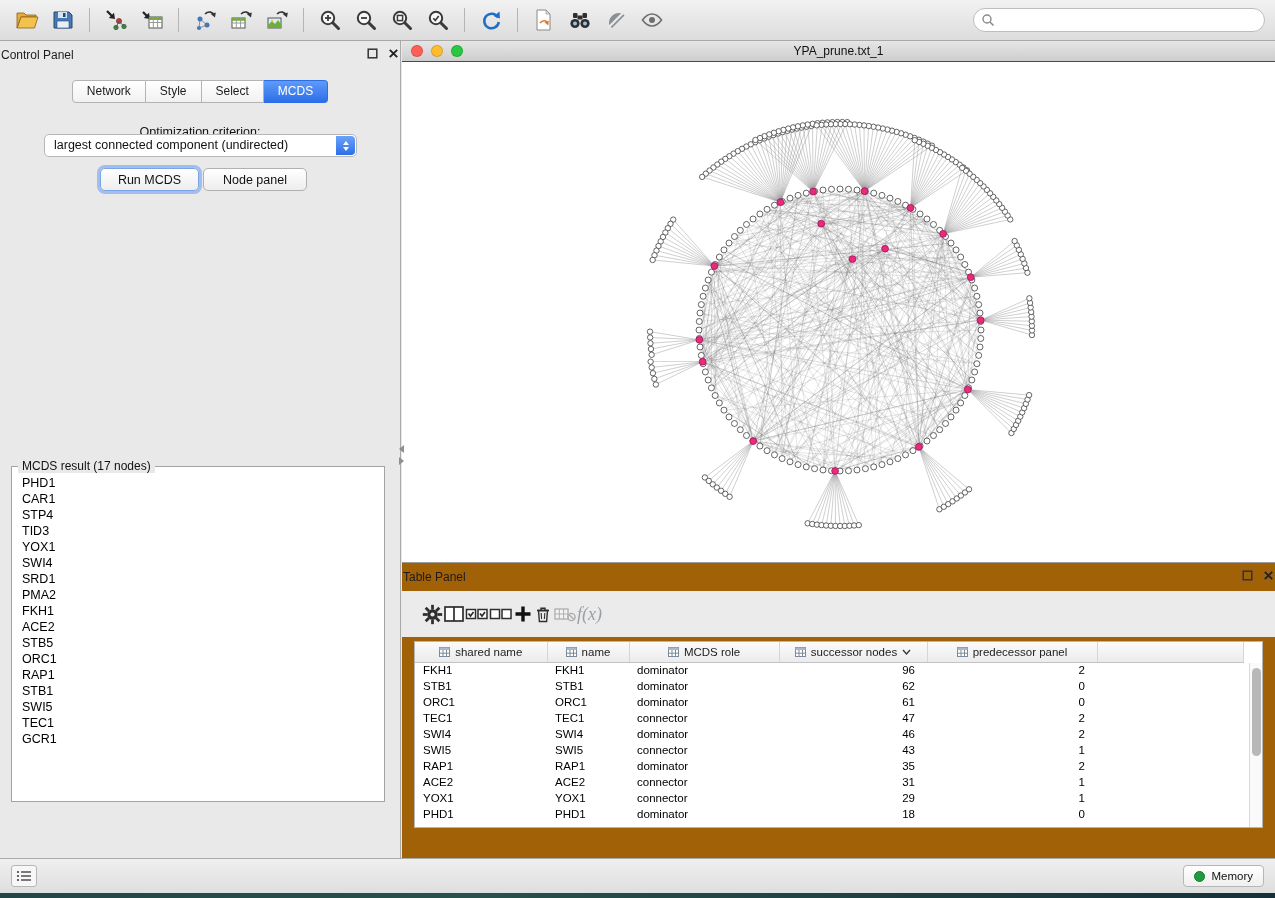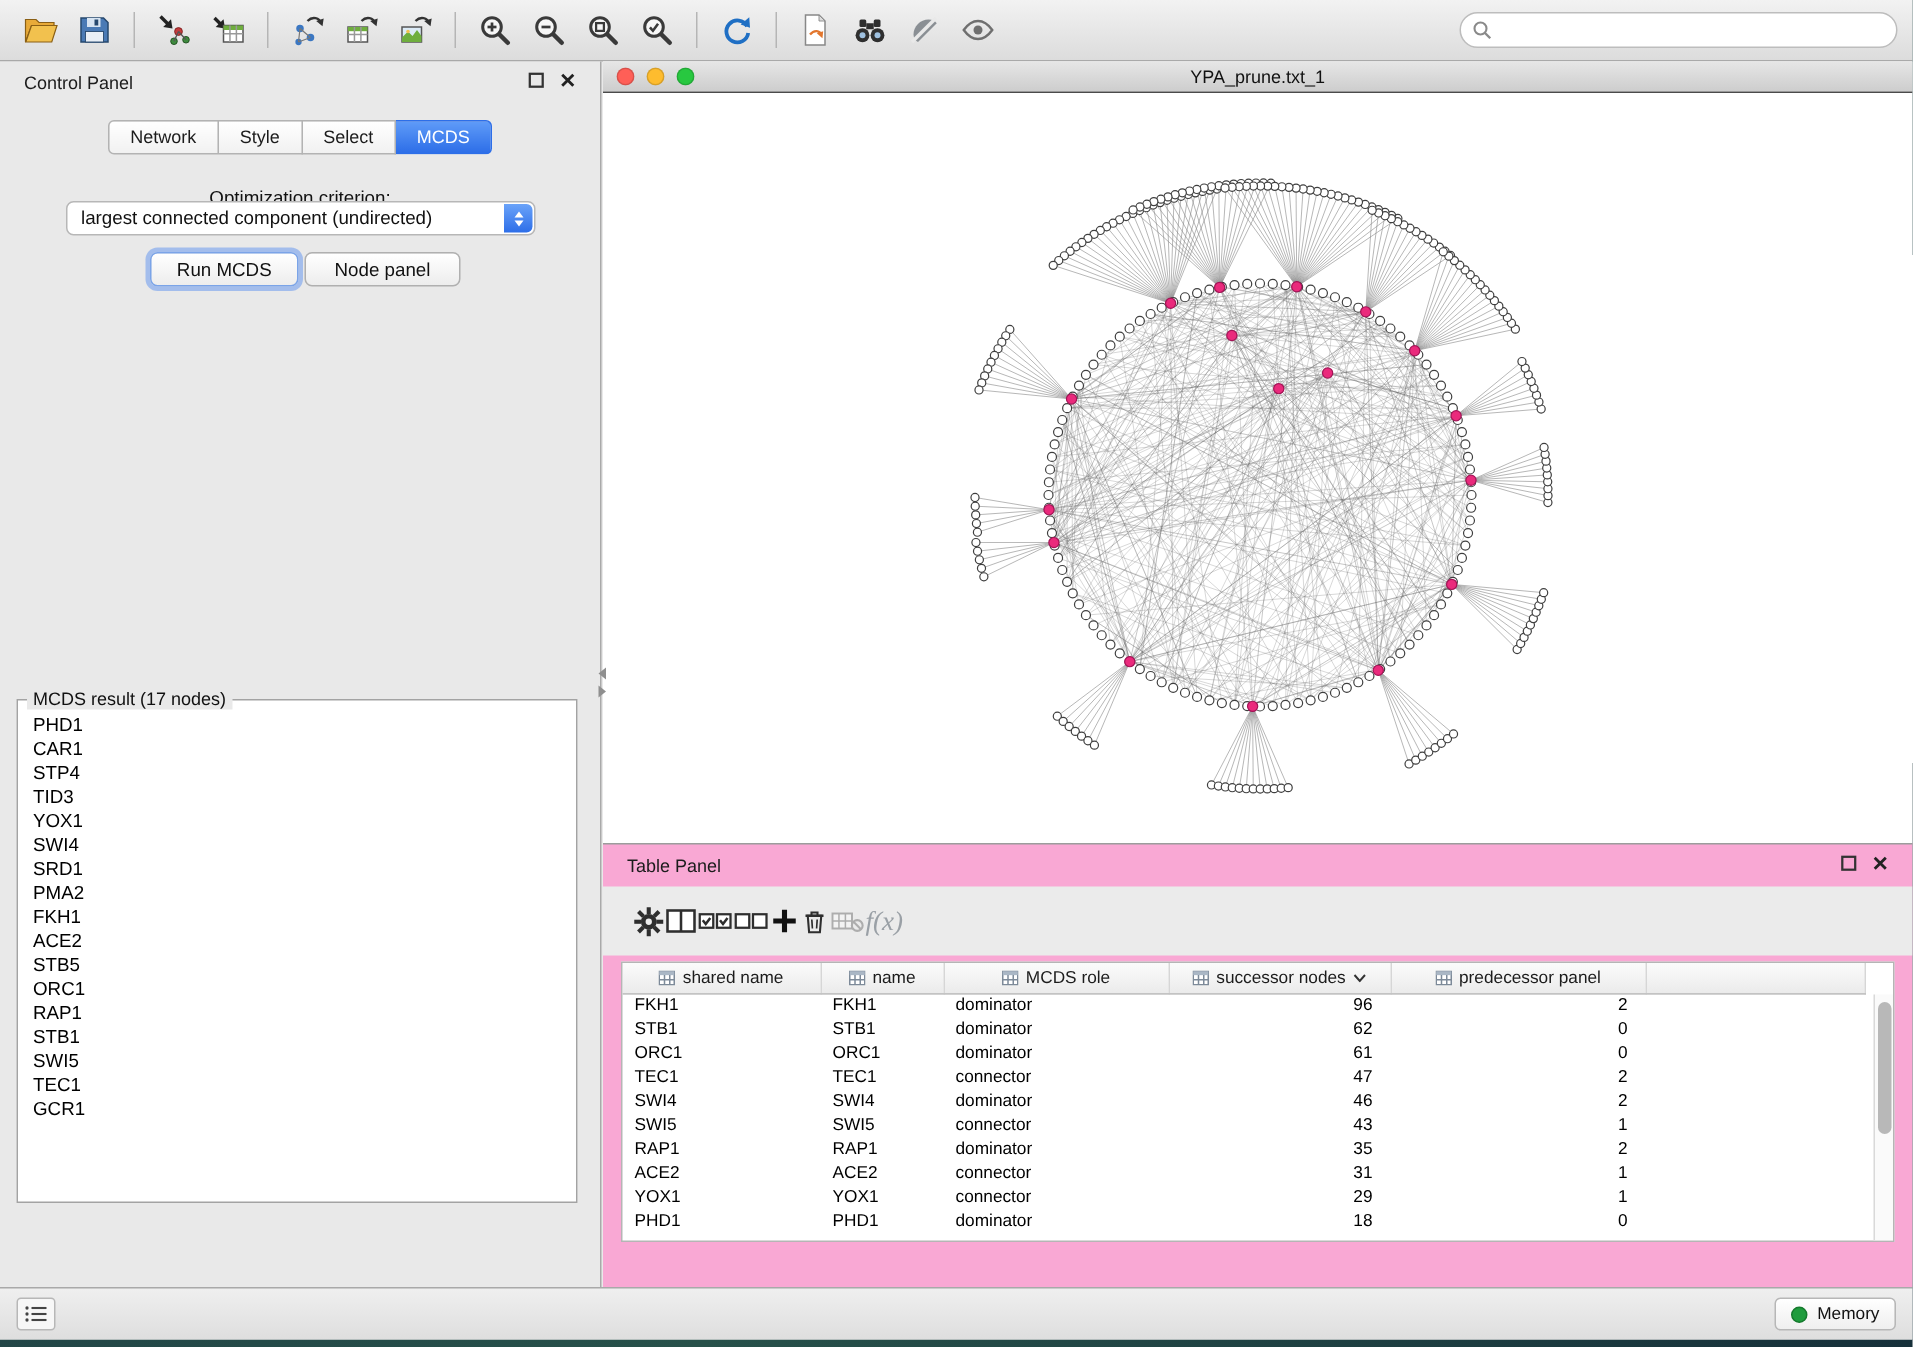--- a/index.html
+++ b/index.html
@@ -26,21 +26,21 @@
     background:#fff; padding:0 10px 0 26px; font-size:12px; outline:none;
     font-family:"Liberation Sans",sans-serif;
   }
   .search-glyph { position:absolute; left:8px; top:5px; }
 
   
   .control-panel {
     position:absolute; top:41px; left:0; width:401px; height:817px;
     background:#e9e9e9; border-right:1px solid #a9a9a9;
   }
-  .panel-header { height:27px; display:flex; align-items:center; padding:0 16px; font-size:12px; color:#1c1c1c; }
+  .panel-header { height:27px; display:flex; align-items:center; padding:0 1px; font-size:12px; color:#1c1c1c; }
   .hdr-icons { margin-left:auto; display:flex; gap:10px; align-items:center; }
   .seg-tabs { display:flex; justify-content:center; margin-top:12px;align-items:center; }
   .seg-tab {
     height:23px; line-height:21px; padding:0 14px; font-size:12px; color:#1c1c1c;
     background:linear-gradient(#ffffff,#f1f1f1);
     border:1px solid #b3b3b3; border-left:none; cursor:default;
   }
   .seg-tab:first-child { border-left:1px solid #b3b3b3; border-radius:4px 0 0 4px; }
   .seg-tab:last-child { border-radius:0 4px 4px 0; }
   .seg-tab.active { background:linear-gradient(#5f9bf8,#2d6ee8); border-color:#2d6ee8; color:#fff; }
@@ -90,21 +90,21 @@
     border-bottom:1px solid #4a4a4a; position:relative;
     display:flex; align-items:center; padding:0 9px;
   }
   .traffic { display:flex; gap:8px; z-index:2; }
   .traffic span { width:12px; height:12px; border-radius:50%; border:0.5px solid rgba(0,0,0,.15); }
   .light-red { background:#ff5f57; } .light-yellow { background:#febc2e; } .light-green { background:#28c840; }
   .net-title { position:absolute; left:0; right:0; text-align:center; font-size:12px; color:#111; }
   .net-canvas { position:absolute; left:0; top:21px; width:873px; height:500px; }
 
   
-  .table-panel { position:absolute; left:402px; top:562px; width:873px; height:296px; background:#f9a8d4; border-top:1px solid #9c9c9c; }
+  .table-panel { position:absolute; left:402px; top:562px; width:873px; height:296px; background:#a16207; border-top:1px solid #9c9c9c; }
   .tp-toolbar { position:absolute; left:0; top:28px; right:0; height:46px; display:flex; align-items:center; padding-left:20px; background:#ebebeb; }
   .tp-icon { display:flex; align-items:center; justify-content:center; height:28px; cursor:default; }
   .fx-label { font-family:"Liberation Serif","DejaVu Serif",serif; font-style:italic; font-size:18px; color:#9aa0a6; }
   .table-area { position:absolute; left:12px; right:12px; top:78px; bottom:30px; background:#fff; border:1px solid #b5b5b5; overflow:hidden; }
   table.node-table { border-collapse:collapse; table-layout:fixed; width:828px; }
   .node-table col.c1{width:132px;} .node-table col.c2{width:82px;} .node-table col.c3{width:150px;}
   .node-table col.c4{width:148px;} .node-table col.c5{width:170px;} .node-table col.c6{width:146px;}
   .node-table th {
     height:20px; background:linear-gradient(#fbfbfb,#ebebeb);
     border-bottom:1px solid #c3c3c3; border-right:1px solid #d6d6d6;

